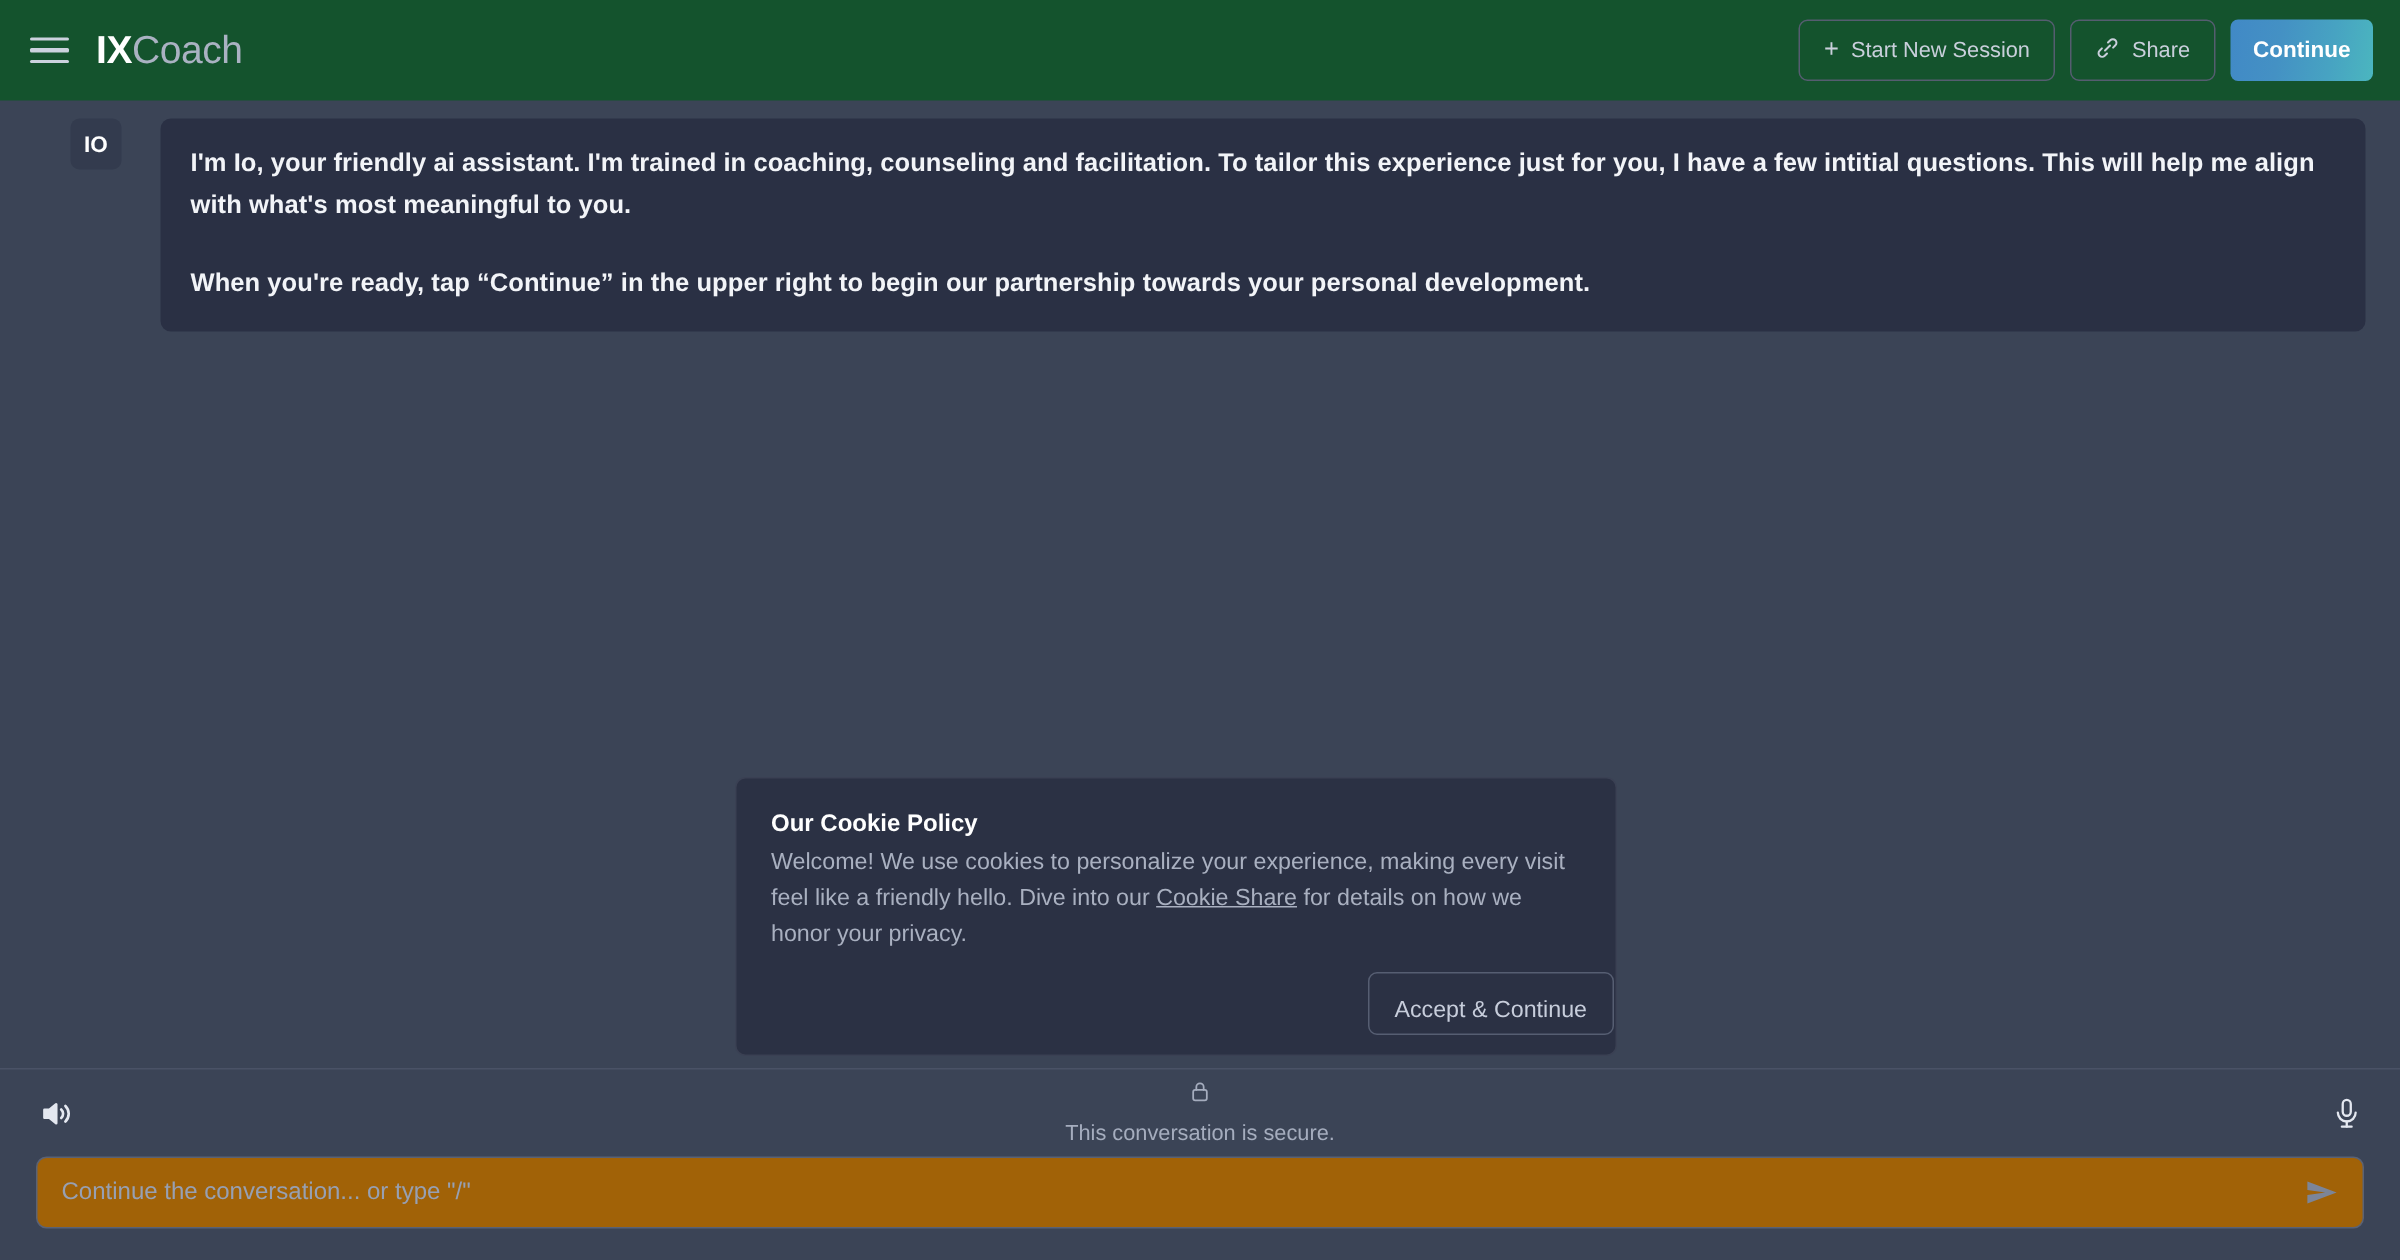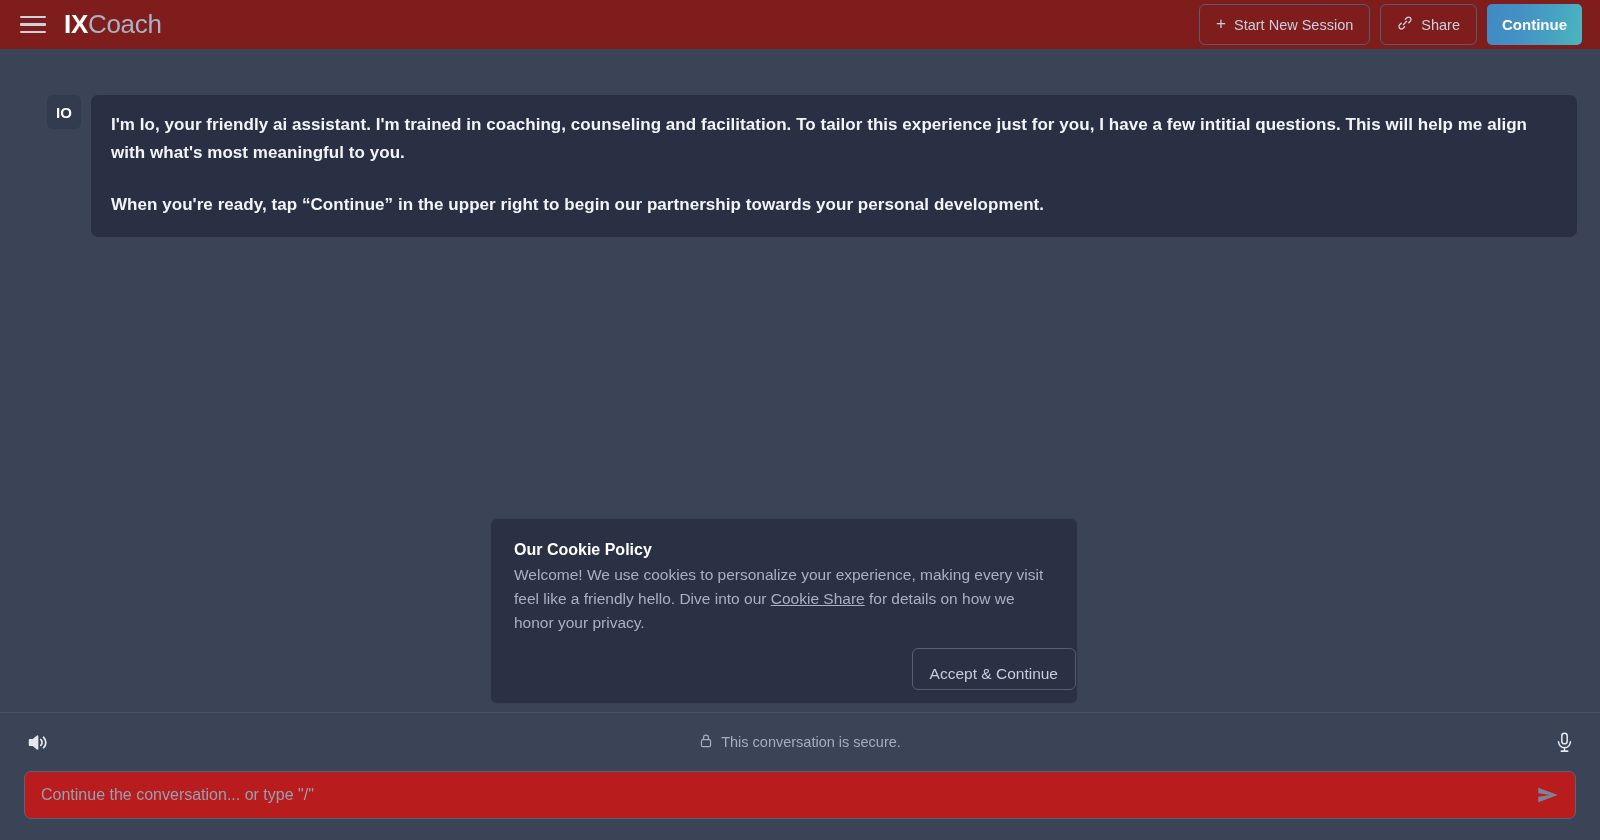--- a/index.html
+++ b/index.html
@@ -15,22 +15,22 @@
     font-family: "Liberation Sans", sans-serif;
     color: #e9ecf2;
     position: relative;
   }
 
   
   .header {
     position: absolute;
     top: 0; left: 0;
     width: 1600px;
-    height: 49px;
-    background: #7f1d1d;
+    height: 67px;
+    background: #14532d;
     display: flex;
     align-items: center;
     padding: 0 18px 0 20px;
   }
 
   .hamburger {
     width: 26px;
     height: 26px;
     display: flex;
     flex-direction: column;
@@ -114,21 +114,22 @@
     position: absolute;
     top: 67px; left: 0;
     width: 1600px;
     height: 645px;
     overflow: hidden;
   }
 
   .message-row {
     display: flex;
     align-items: flex-start;
-    padding: 28px 23px 0 47px;
+    padding: 12px 23px 0 47px;
+    gap: 16px;
   }
 
   .avatar {
     width: 34px;
     height: 34px;
     flex: 0 0 34px;
     border-radius: 6px;
     background: #333b4e;
     color: #ffffff;
     font-size: 15px;
@@ -235,30 +236,31 @@
     position: absolute;
     left: 0; right: 0;
     top: 0; bottom: 0;
     display: flex;
     align-items: center;
     justify-content: center;
     gap: 8px;
     font-size: 14.5px;
     color: #a5adbe;
     pointer-events: none;
+    flex-direction: column;
   }
   .secure-note svg { flex: 0 0 auto; }
 
   .bottom-spacer { flex: 1 1 auto; }
 
   .composer {
     position: relative;
     margin: 0 24px;
     height: 48px;
-    background: #b91c1c;
+    background: #a16207;
     border: 1px solid #5a6275;
     border-radius: 7px;
     display: flex;
     align-items: center;
     padding: 0 48px 0 16px;
   }
   .composer input {
     flex: 1 1 auto;
     background: transparent;
     border: none;

